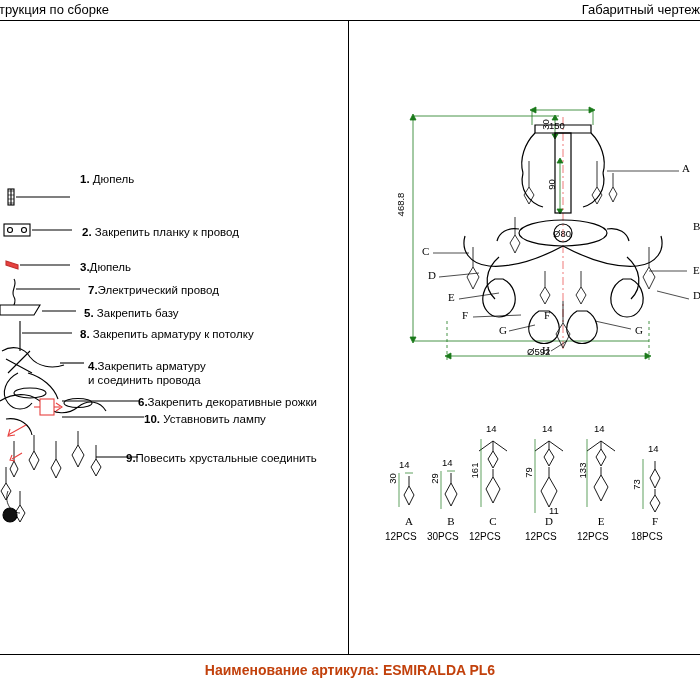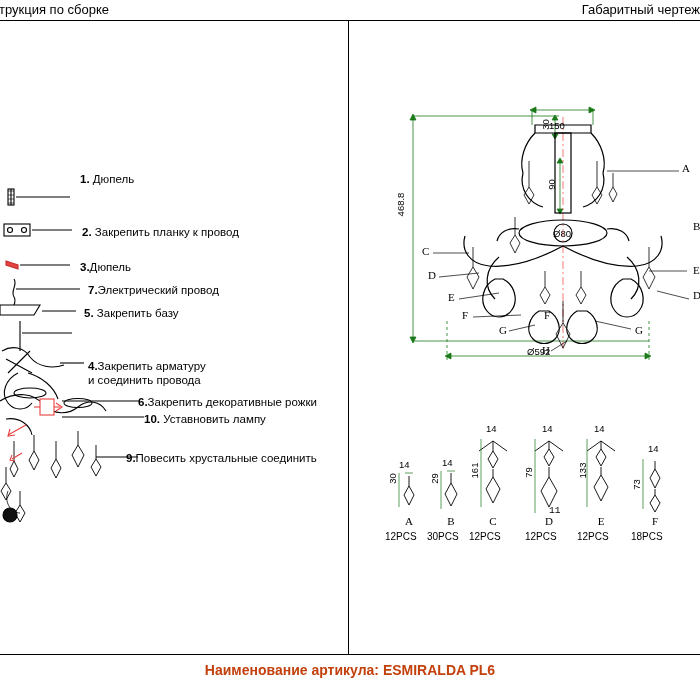--- a/index.html
+++ b/index.html
@@ -200,20 +200,24 @@
     <div class="callout" style="left:80px; top:239px;">
       <b>3.</b><span>Дюпель</span>
     </div>
     <div class="callout" style="left:88px; top:262px;">
       <b>7.</b><span>Электрический провод</span>
     </div>
     <div class="callout" style="left:84px; top:285px;">
       <b>5.</b>
       <span>Закрепить базу</span>
     </div>
+    <div class="callout" style="left:80px; top:306px;">
+      <b>8.</b>
+      <span>Закрепить арматуру к потолку</span>
+    </div>
     <div class="callout" style="left:88px; top:338px;">
       <b>4.</b><span>Закрепить арматуру</span>
     </div>
     <div class="callout" style="left:88px; top:352px;">
       <span>и соединить провода</span>
     </div>
     <div class="callout" style="left:138px; top:374px;">
       <b>6.</b><span>Закрепить декоративные рожки</span>
     </div>
     <div class="callout" style="left:144px; top:391px;">
@@ -363,21 +367,21 @@
     <div class="ref-letter" style="left:344px; top:268px;">D</div>
 
     <div class="dim-label" style="left:50px; top:438px;">14</div>
     <div class="dim-label" style="left:38px; top:452px; transform:rotate(-90deg);">30</div>
     <div class="dim-label" style="left:93px; top:436px;">14</div>
     <div class="dim-label" style="left:80px; top:452px; transform:rotate(-90deg);">29</div>
     <div class="dim-label" style="left:137px; top:402px;">14</div>
     <div class="dim-label" style="left:118px; top:444px; transform:rotate(-90deg);">161</div>
     <div class="dim-label" style="left:193px; top:402px;">14</div>
     <div class="dim-label" style="left:174px; top:446px; transform:rotate(-90deg);">79</div>
-    <div class="dim-label" style="left:200px; top:484px;font-family:Liberation Mono, monospace;">11</div>
+    <div class="dim-label" style="left:200px; top:484px;">11</div>
     <div class="dim-label" style="left:245px; top:402px;">14</div>
     <div class="dim-label" style="left:226px; top:444px; transform:rotate(-90deg);">133</div>
     <div class="dim-label" style="left:299px; top:422px;">14</div>
     <div class="dim-label" style="left:282px; top:458px; transform:rotate(-90deg);">73</div>
 
     <div class="part-name" style="left:46px; top:494px; width:28px;">A</div>
     <div class="part-qty" style="left:36px; top:510px; width:48px;">12PCS</div>
 
     <div class="part-name" style="left:88px; top:494px; width:28px;">B</div>
     <div class="part-qty" style="left:78px; top:510px; width:48px;">30PCS</div>

